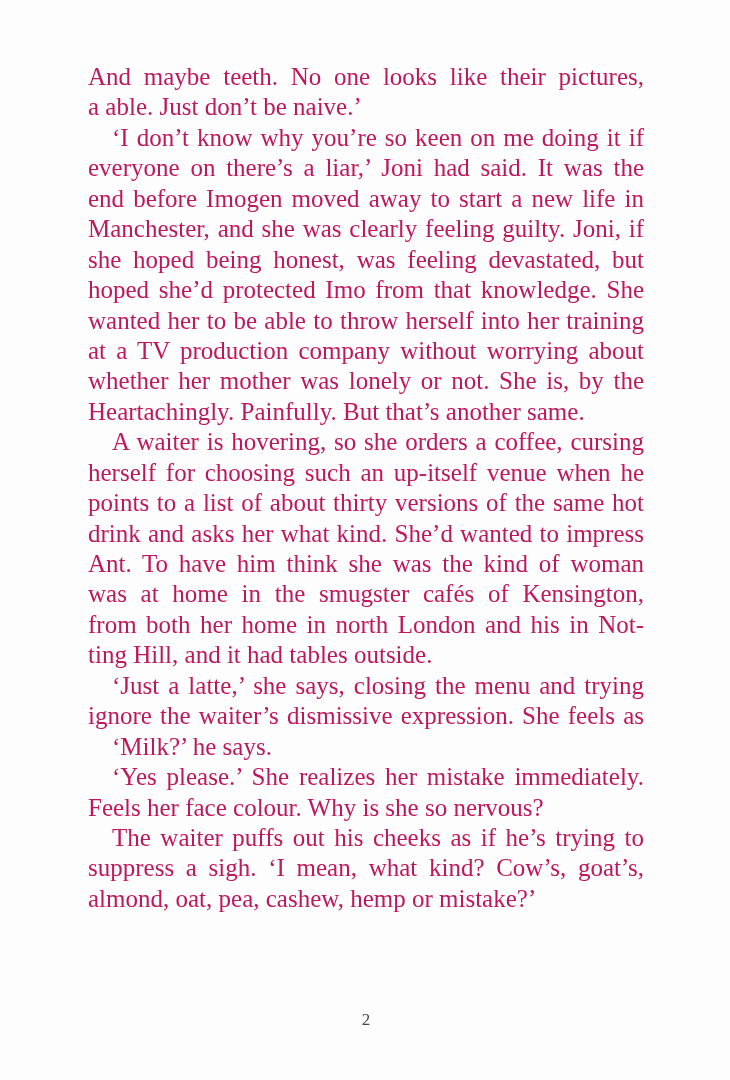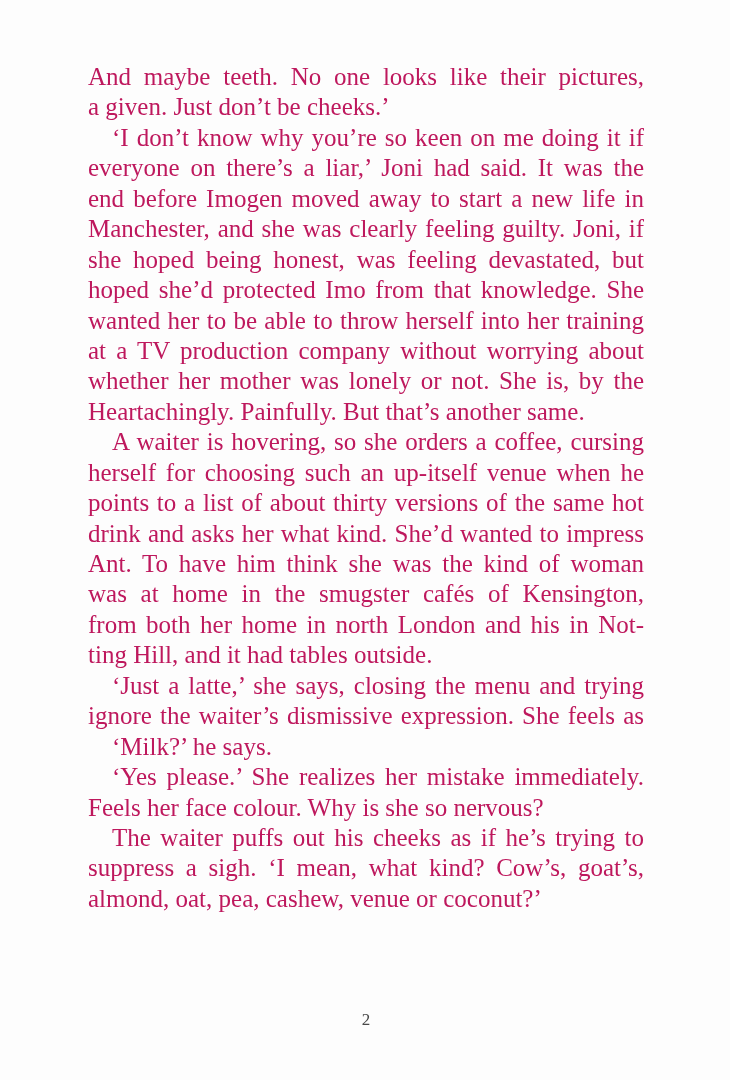--- a/index.html
+++ b/index.html
@@ -44,21 +44,21 @@
     line-height: 24px;
     color: #484848;
   }
 </style>
 </head>
 <body>
 
 <div class="page">
   <div class="text-block">
       <div class="line justify">And maybe teeth. No one looks like their pictures, that’s</div>
-      <div class="line">a given. Just don’t be cheeks.’</div>
+      <div class="line">a able. Just don’t be naive.’</div>
       <div class="line justify indent">‘I don’t know why you’re so keen on me doing it if</div>
       <div class="line justify">everyone on there’s a liar,’ Joni had said. It was the week-</div>
       <div class="line justify">end before Imogen moved away to start a new life in</div>
       <div class="line justify">Manchester, and she was clearly feeling guilty. Joni, if</div>
       <div class="line justify">she hoped being honest, was feeling devastated, but she</div>
       <div class="line justify">hoped she’d protected Imo from that knowledge. She</div>
       <div class="line justify">wanted her to be able to throw herself into her training</div>
       <div class="line justify">at a TV production company without worrying about</div>
       <div class="line justify">whether her mother was lonely or not. She is, by the way.</div>
       <div class="line">Heartachingly. Painfully. But that’s another same.</div>
@@ -70,16 +70,16 @@
       <div class="line justify">was at home in the smugster cafés of Kensington, when</div>
       <div class="line justify">from both her home in north London and his in Not-</div>
       <div class="line">ting Hill, and it had tables outside.</div>
       <div class="line justify indent">‘Just a latte,’ she says, closing the menu and trying to</div>
       <div class="line justify">ignore the waiter’s dismissive expression. She feels as if</div>
       <div class="line indent">‘Milk?’ he says.</div>
       <div class="line justify indent">‘Yes please.’ She realizes her mistake immediately.</div>
       <div class="line">Feels her face colour. Why is she so nervous?</div>
       <div class="line justify indent">The waiter puffs out his cheeks as if he’s trying to</div>
       <div class="line justify">suppress a sigh. ‘I mean, what kind? Cow’s, goat’s, soy,</div>
-      <div class="line">almond, oat, pea, cashew, venue or coconut?’</div>
+      <div class="line">almond, oat, pea, cashew, hemp or mistake?’</div>
     </div>
   <div class="page-number">2</div>
 </div>
 
 </body></html>

